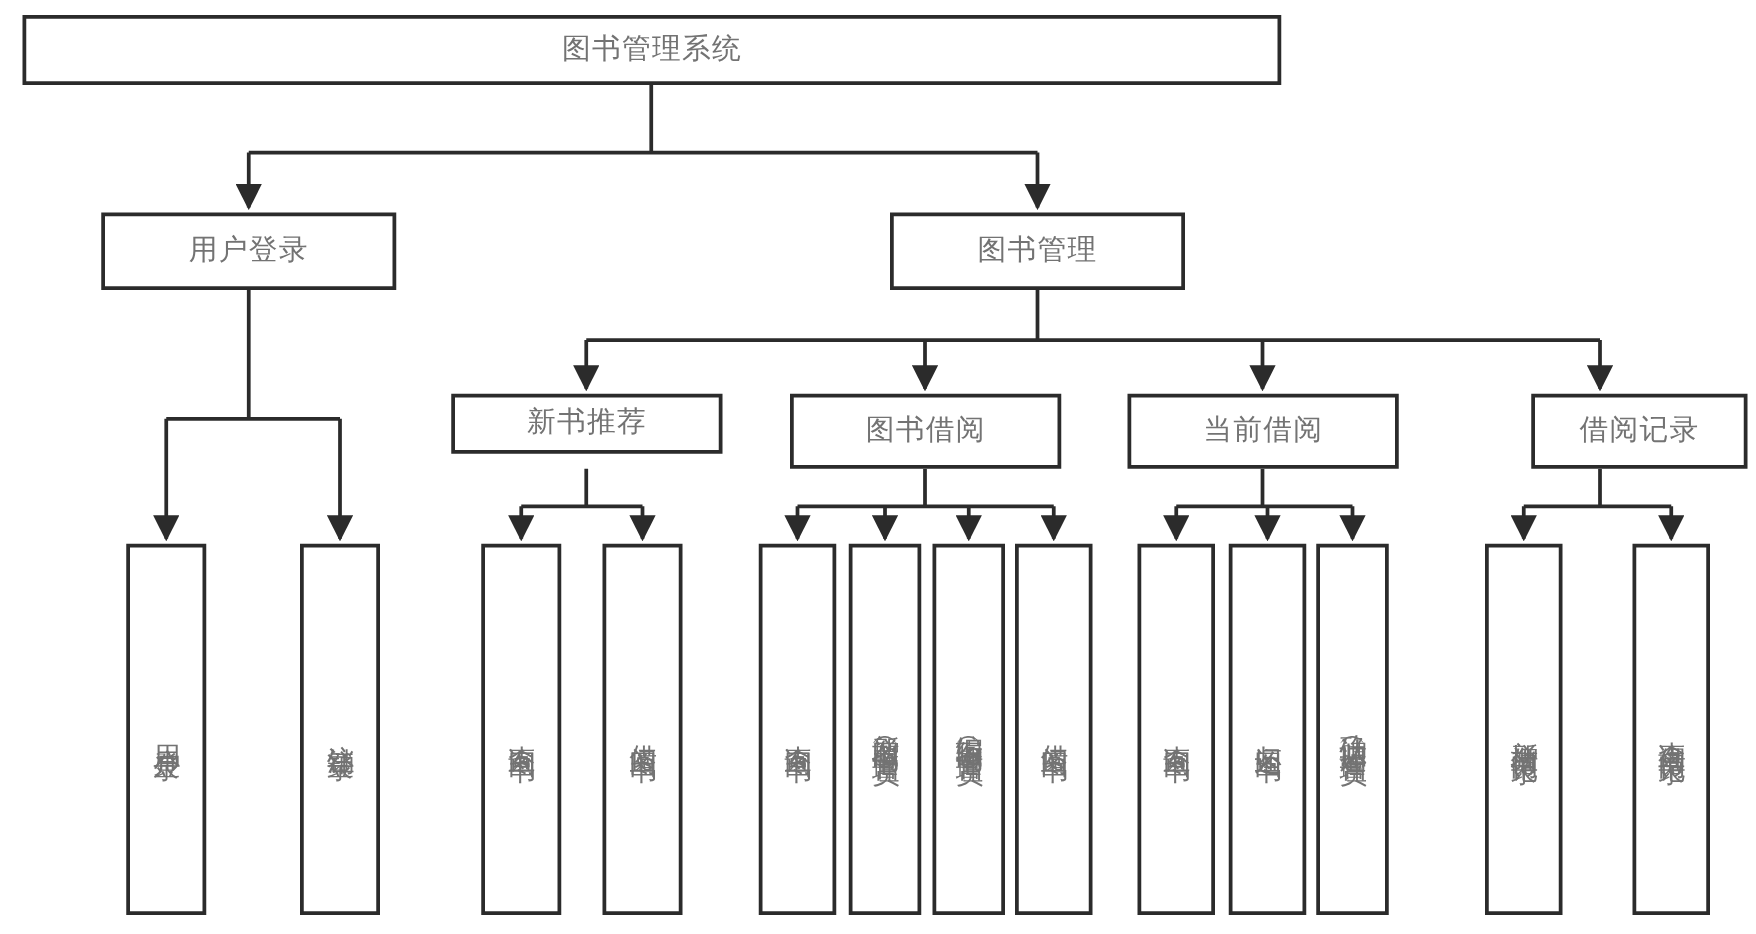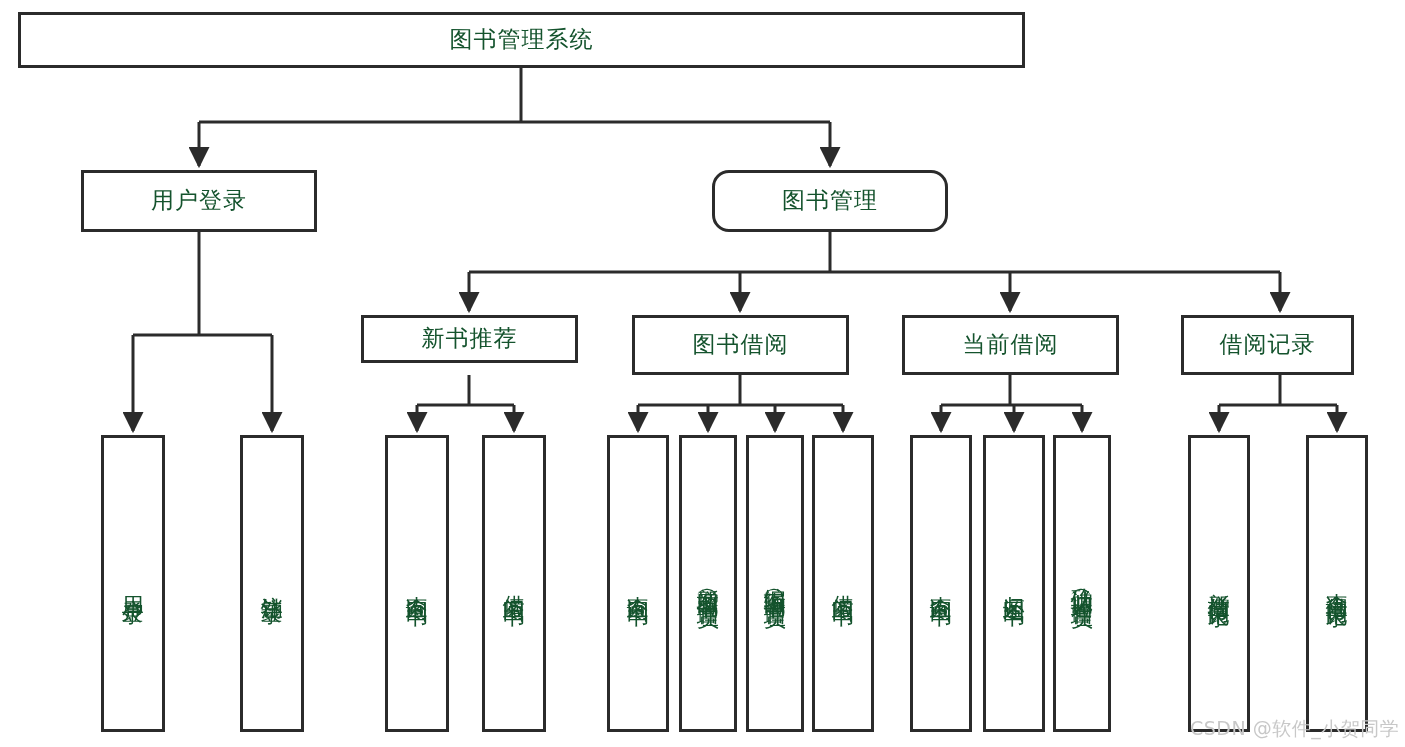--- a/index.html
+++ b/index.html
@@ -23,21 +23,21 @@
     height: 747px;
   }
   .node {
     position: absolute;
     box-sizing: border-box;
     border: 3px solid #2b2b2b;
     background: #ffffff;
     display: flex;
     align-items: center;
     justify-content: center;
-    color: #14532d;
+    color: #737373;
     z-index: 2;
   }
   .node.horiz {
     font-size: 23px;
     letter-spacing: 1px;
     line-height: 1.2;
   }
   .node.vert {
     writing-mode: vertical-rl;
     text-orientation: upright;
@@ -112,27 +112,27 @@
       <path d="M 1219 405 L 1337 405"></path>
       <path d="M 1219 405 L 1219 431" marker-end="url(#arrow)"></path>
       <path d="M 1337 405 L 1337 431" marker-end="url(#arrow)"></path>
     </g>
   </svg>
 
   <div class="node horiz" id="title-node" style="left: 18px; top: 12px; width: 1007px; height: 56px;">图书管理系统</div>
 
   <div id="level2-container">
       <div class="node horiz" style="left: 81px; top: 170px; width: 236px; height: 62px;">用户登录</div>
-      <div class="node horiz" style="left: 712px; top: 170px; width: 236px; height: 62px; border-radius: 17px;">图书管理</div>
+      <div class="node horiz" style="left: 712px; top: 170px; width: 236px; height: 62px;">图书管理</div>
     </div>
   <div id="level3-container">
       <div class="node horiz" style="left: 361px; top: 315px; width: 217px; height: 48px;">新书推荐</div>
       <div class="node horiz" style="left: 632px; top: 315px; width: 217px; height: 60px; text-align: right;">图书借阅</div>
       <div class="node horiz" style="left: 902px; top: 315px; width: 217px; height: 60px;">当前借阅</div>
-      <div class="node horiz" style="left: 1181px; top: 315px; width: 173px; height: 60px;">借阅记录</div>
+      <div class="node horiz" style="left: 1225px; top: 315px; width: 173px; height: 60px;">借阅记录</div>
     </div>
   <div id="leaves-container">
       <div class="node vert" style="left: 101px; top: 435px; width: 64px; height: 297px;">
         <span class="vlabel">用户登录</span>
       </div>
       <div class="node vert" style="left: 240px; top: 435px; width: 64px; height: 297px;">
         <span class="vlabel">注销登录</span>
       </div>
       <div class="node vert" style="left: 385px; top: 435px; width: 64px; height: 297px;">
         <span class="vlabel">查询图书</span>
@@ -162,15 +162,14 @@
         <span class="vlabel">确认归还（管理员）</span>
       </div>
       <div class="node vert" style="left: 1188px; top: 435px; width: 62px; height: 297px;">
         <span class="vlabel">新增借阅记录</span>
       </div>
       <div class="node vert" style="left: 1306px; top: 435px; width: 62px; height: 297px;">
         <span class="vlabel">查询借阅记录</span>
       </div>
     </div>
 
-  <div class="watermark" style="left: 1190px; top: 716px;">CSDN @软件_小贺同学</div>
 
 </div>
 
 </body></html>

